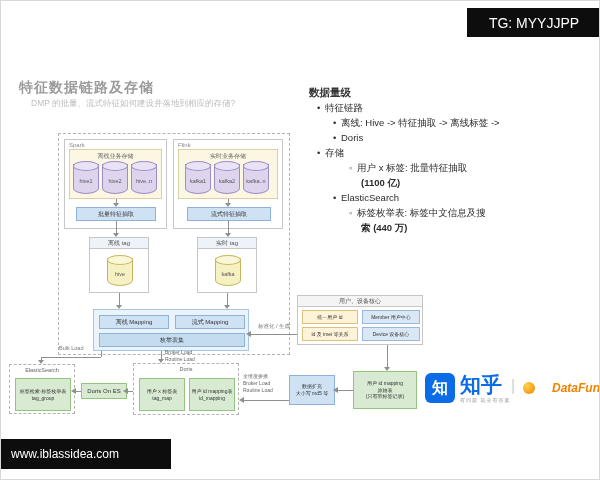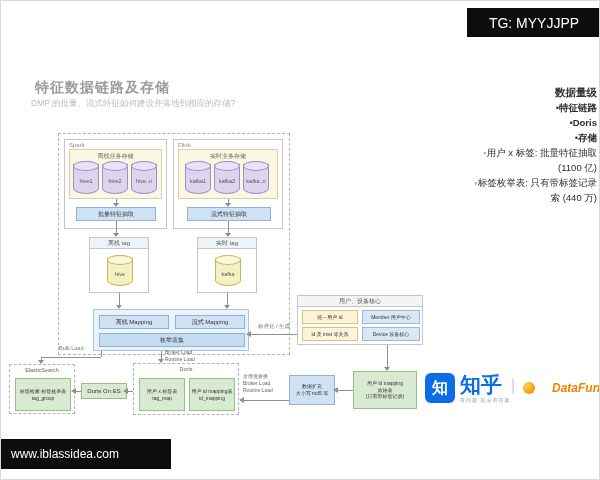--- a/index.html
+++ b/index.html
@@ -13,26 +13,26 @@
   .banner { position:absolute; background:#0d0d0d; color:#fff; display:flex; align-items:center; }
 
   
   .slide-title { font-size:14px; font-weight:bold; color:#9b9b9b; letter-spacing:1px; }
   .slide-sub   { font-size:8.5px; color:#bdbdbd;padding-left:12px; }
 
   
   .notes { position:absolute; font-size:9.5px; color:#2b2b2b; }
   .n-line { line-height:15px; white-space:nowrap; }
   .n-h { font-size:10.5px; font-weight:bold; color:#333; }
-  .bold { font-weight:bold; }
+  .bold { font-weight:normal; }
   .bu { display:inline-block; width:8px; color:#333; }
   .lv1 { padding-left:8px; }
   .lv2 { padding-left:24px; }
   .lv3 { padding-left:40px; }
-  .lv3c { padding-left:52px; }
+  .lv3c { padding-left:52px;font-weight:bold; }
 
   
   .box { position:absolute; border:1px solid #c6c6c6; background:#fff; }
   .dashed { position:absolute; border:1px dashed #b3b3b3; background:transparent; }
   .corner-lbl { position:absolute; left:4px; top:2px; font-size:6px; color:#8a8a8a; }
   .top-lbl { position:absolute; left:0; right:0; top:2px; text-align:center; font-size:5.5px; color:#666; }
   .storage { background:#fbf7e3; border:1px solid #d9d0a6; }
   .storage-title { font-size:6px; color:#666; text-align:center; padding-top:2px; }
   .cylrow { position:absolute; display:flex; gap:3px; }
   .cyl { width:26px; height:30px; position:relative; border:1px solid; border-radius:0 0 13px 13px / 0 0 6px 6px; display:flex; align-items:center; justify-content:center; }
@@ -70,31 +70,33 @@
   .df-text { font-size:12px; font-weight:bold; font-style:italic; color:#f08300; }
 </style>
 </head>
 <body>
 
 <div class="screen">
 
   <div class="banner" style="left:0px; top:438px; width:170px; height:30px; padding-left:10px; font-size:12px;">www.iblassidea.com</div>
   <div class="banner" style="left:466px; top:7px; width:134px; height:29px; justify-content:center; font-size:14px;">TG: MYYJJPP</div>
 
-  <div class="abs slide-title" style="left:34px; top:78px;">特征数据链路及存储</div>
+  <div class="abs slide-title" style="left:18px; top:78px;">特征数据链路及存储</div>
   <div class="abs slide-sub" style="left:18px; top:97px;">DMP 的批量、流式特征如何建设并落地到相应的存储?</div>
 
-  <div class="notes" style="left:308px; top:84px; width:288px;text-align:right;">
+  <div class="notes" style="left:308px; top:84px; width:288px;">
     <div class="n-line n-h">数据量级</div>
     <div class="n-line lv1"><span class="bu">•</span><span class="bold">特征链路</span></div>
+    <div class="n-line lv2"><span class="bu">•</span><span>离线: Hive -&gt; 特征抽取 -&gt; 离线标签 -&gt;</span></div>
     <div class="n-line lv2"><span class="bu">•</span><span class="bold">Doris</span></div>
     <div class="n-line lv1"><span class="bu">•</span><span class="bold">存储</span></div>
     <div class="n-line lv3"><span class="bu">◦</span><span>用户 x 标签: 批量特征抽取</span></div>
     <div class="n-line lv3c"><span>(1100 亿)</span></div>
-    <div class="n-line lv3"><span class="bu">◦</span><span>标签枚举表: 只有带标签记录</span></div>
+    <div class="n-line lv2"><span class="bu">•</span><span class="bold">ElasticSearch</span></div>
+    <div class="n-line lv3"><span class="bu">◦</span><span>标签枚举表: 标签中文信息及搜</span></div>
     <div class="n-line lv3c"><span>索 (440 万)</span></div>
   </div>
 
   <div class="dashed" style="left:57px; top:132px; width:232px; height:222px;"></div>
 
   <div class="box" style="left:63px; top:138px; width:103px; height:90px;">
     <div class="corner-lbl">Spark</div>
   </div>
   <div class="box storage" style="left:68px; top:148px; width:93px; height:50px;">
     <div class="storage-title">离线业务存储</div>

